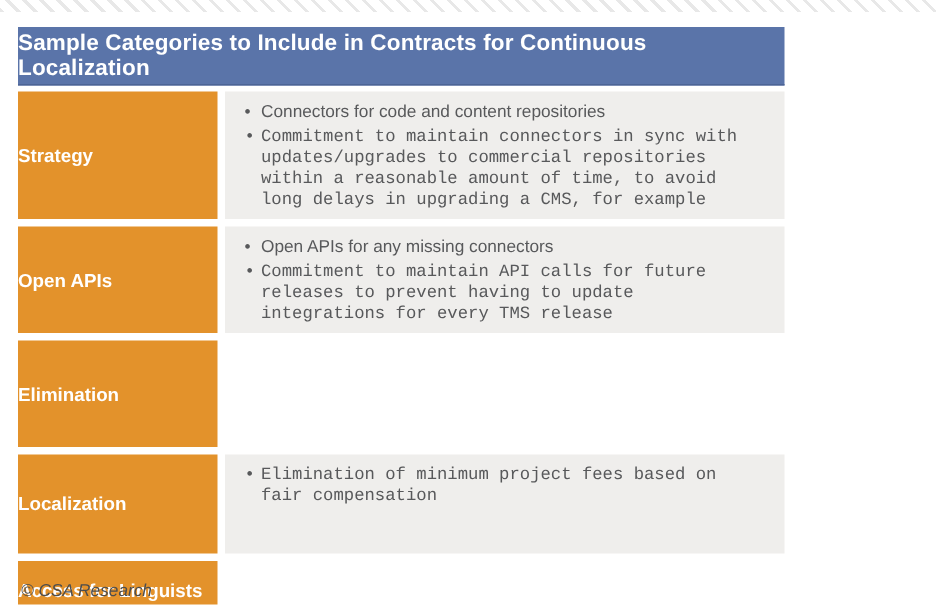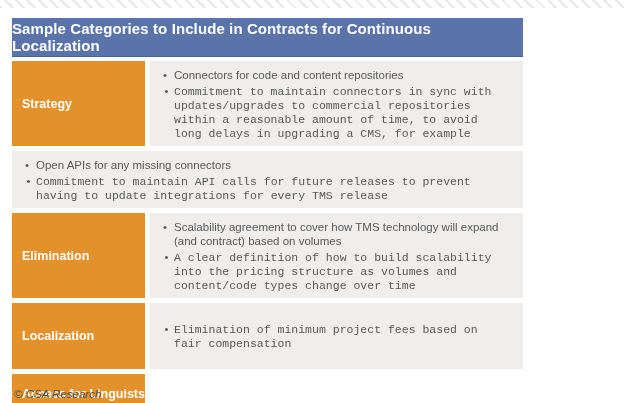--- a/index.html
+++ b/index.html
@@ -28,29 +28,29 @@
   .row{display:flex;margin-bottom:5px;align-items:stretch;}
   .row:nth-of-type(1){min-height:65px;}
   .row:nth-of-type(2){min-height:55px;}
   .row:nth-of-type(3){min-height:71px;}
   .row:nth-of-type(4){min-height:66px;}
   .row:nth-of-type(5){min-height:39px;margin-bottom:17px;}
   .cat-cell{
     width:133px;flex:0 0 133px;margin-right:5px;
     background:var(--category_bg);
     display:flex;align-items:center;
-    padding-left:10px;box-sizing:border-box;
+    box-sizing:border-box;
   }
   .cat-cell span{
     color:var(--category_text);font-weight:bold;font-size:12.5px;line-height:14px;
   }
   .content-cell{
     flex:1;background:var(--content_bg);
     padding:7px 12px 5px 12px;box-sizing:border-box;
-    display:flex;align-items:center;
+    display:flex;
   }
   ul.bullets{
     list-style:none;margin:0;padding:0;width:100%;
   }
   ul.bullets li{
     position:relative;padding-left:12px;margin:0 0 3px 0;
     color:var(--body_text);font-size:11.5px;line-height:14px;
   }
   ul.bullets li:last-child{margin-bottom:0;font-family:Liberation Mono, monospace;}
   ul.bullets li::before{
@@ -78,37 +78,34 @@
     </div>
     <div class="content-cell">
       <ul class="bullets">
             <li>Connectors for code and content repositories</li>
             <li>Commitment to maintain connectors in sync with updates/upgrades to commercial repositories within a reasonable amount of time, to avoid long delays in upgrading a CMS, for example</li>
           </ul>
     </div>
   </div>
 
   <div class="row">
+    <div class="cat-cell">
+      <span>Open APIs</span>
+    </div>
     <div class="content-cell">
       <ul class="bullets">
             <li>Open APIs for any missing connectors</li>
             <li>Commitment to maintain API calls for future releases to prevent having to update integrations for every TMS release</li>
           </ul>
     </div>
   </div>
 
   <div class="row">
     <div class="cat-cell">
       <span>Elimination</span>
-    </div>
-    <div class="content-cell">
-      <ul class="bullets">
-            <li>Scalability agreement to cover how TMS technology will expand (and contract) based on volumes</li>
-            <li>A clear definition of how to build scalability into the pricing structure as volumes and content/code types change over time</li>
-          </ul>
     </div>
   </div>
 
   <div class="row">
     <div class="cat-cell">
       <span>Localization</span>
     </div>
     <div class="content-cell">
       <ul class="bullets">
             <li>Elimination of minimum project fees based on fair compensation</li>

